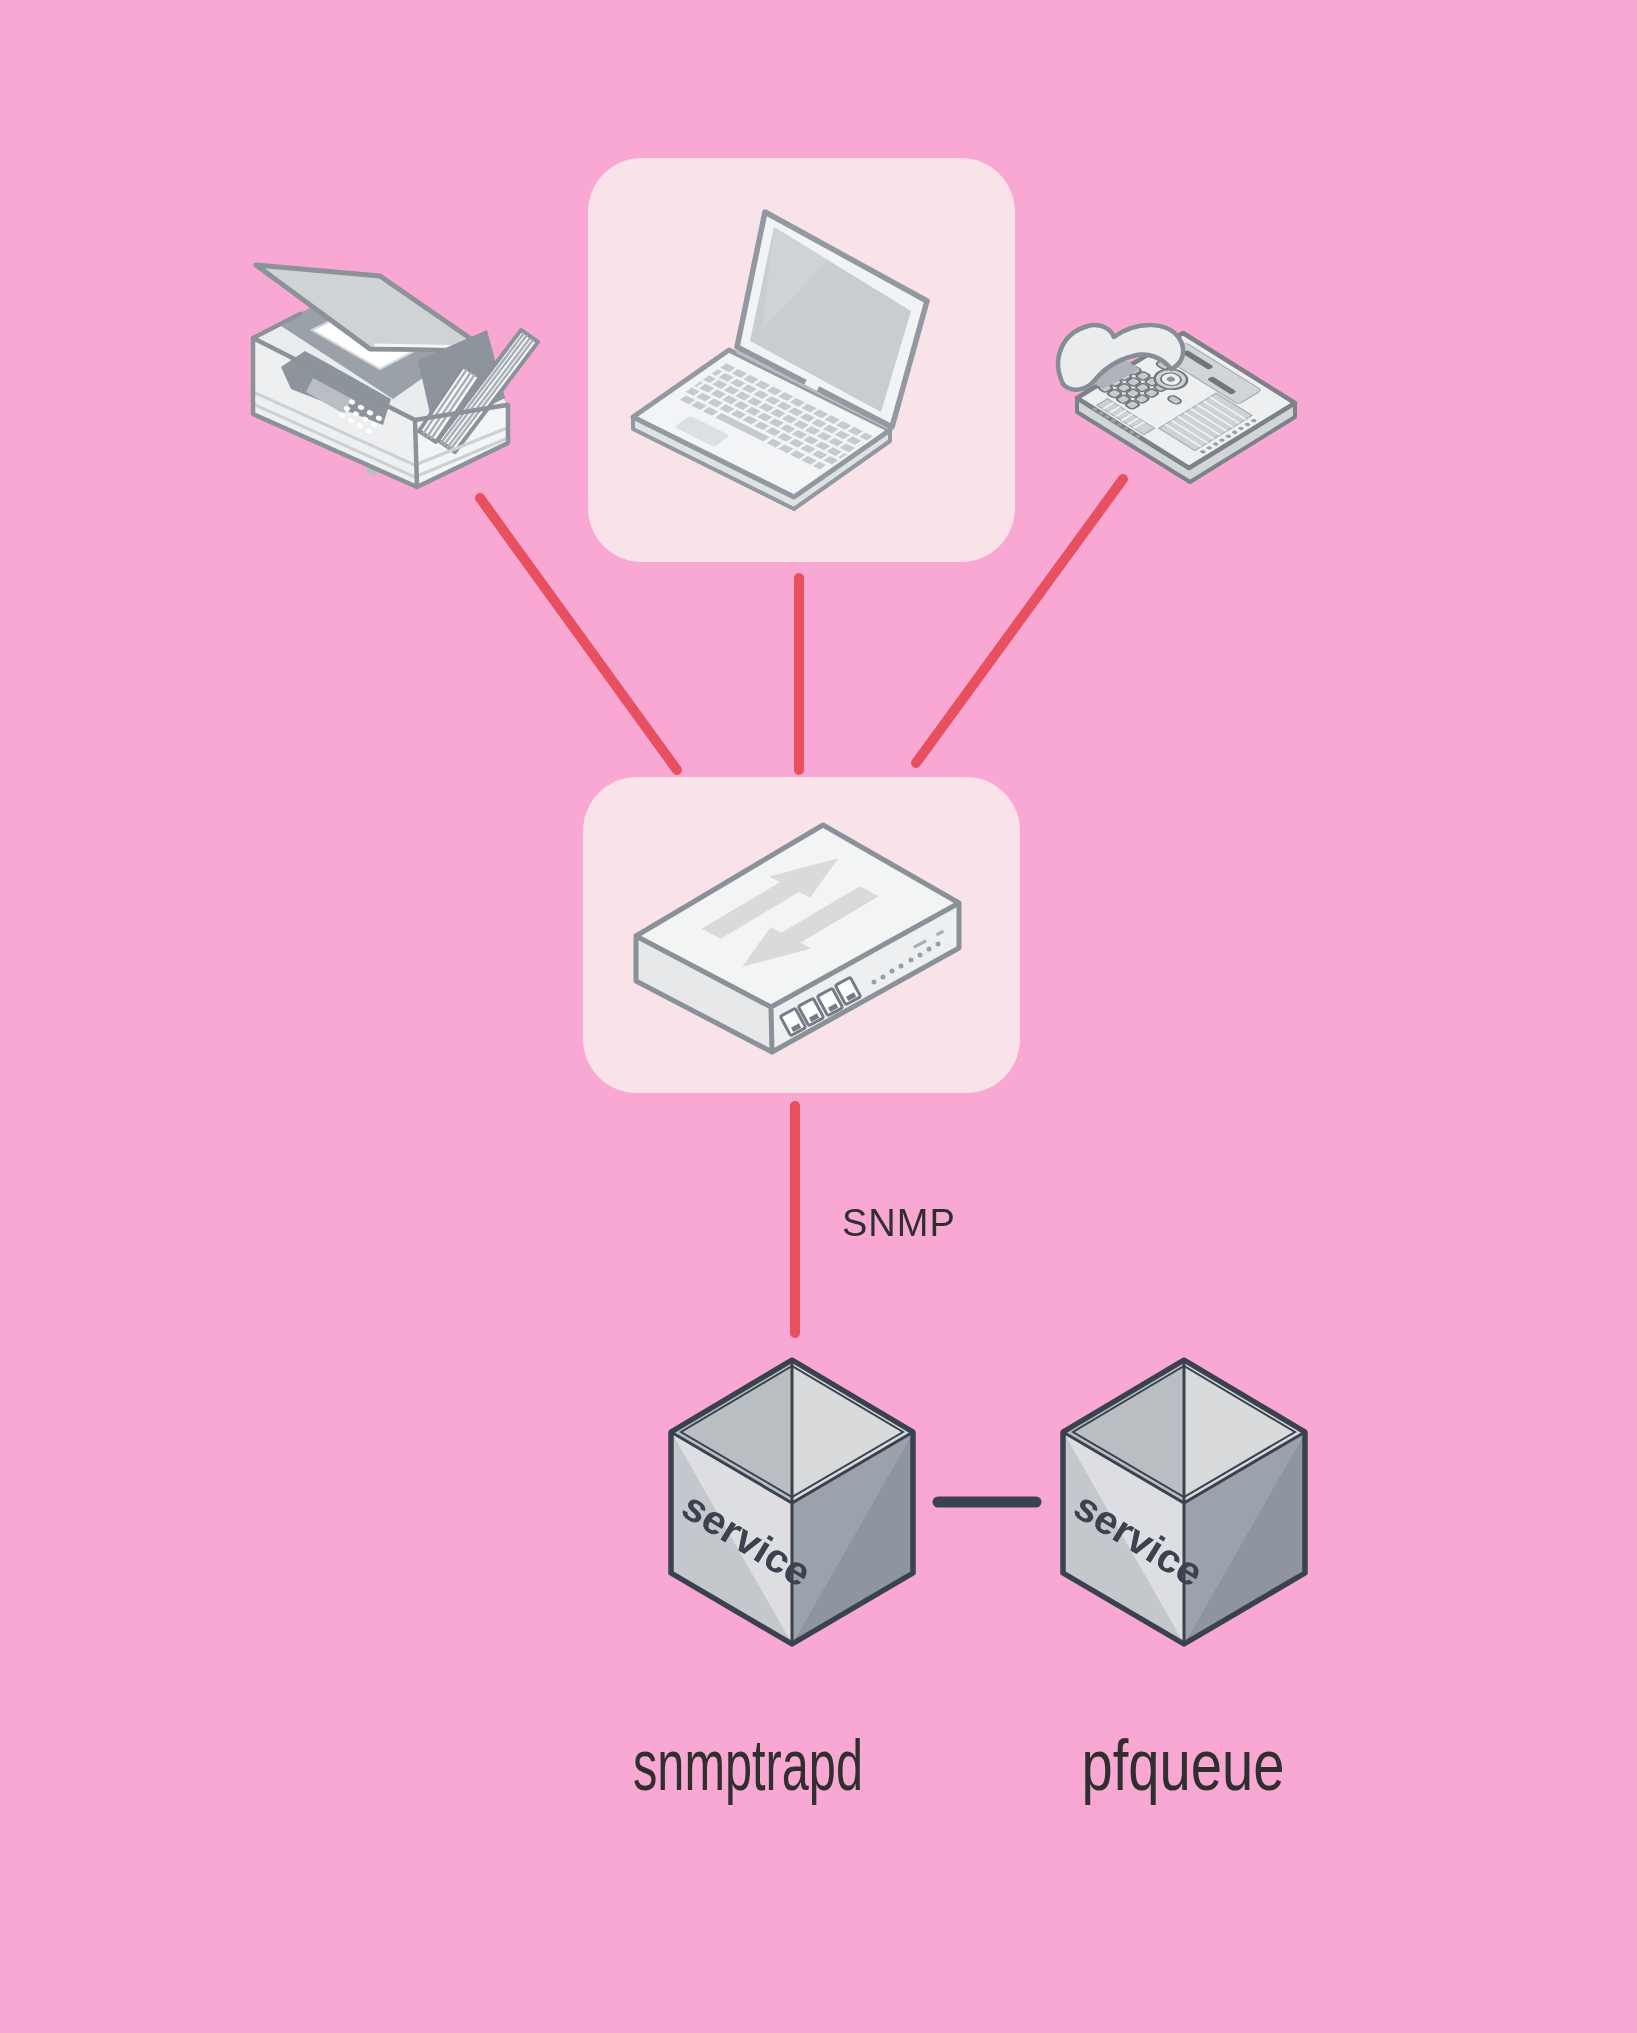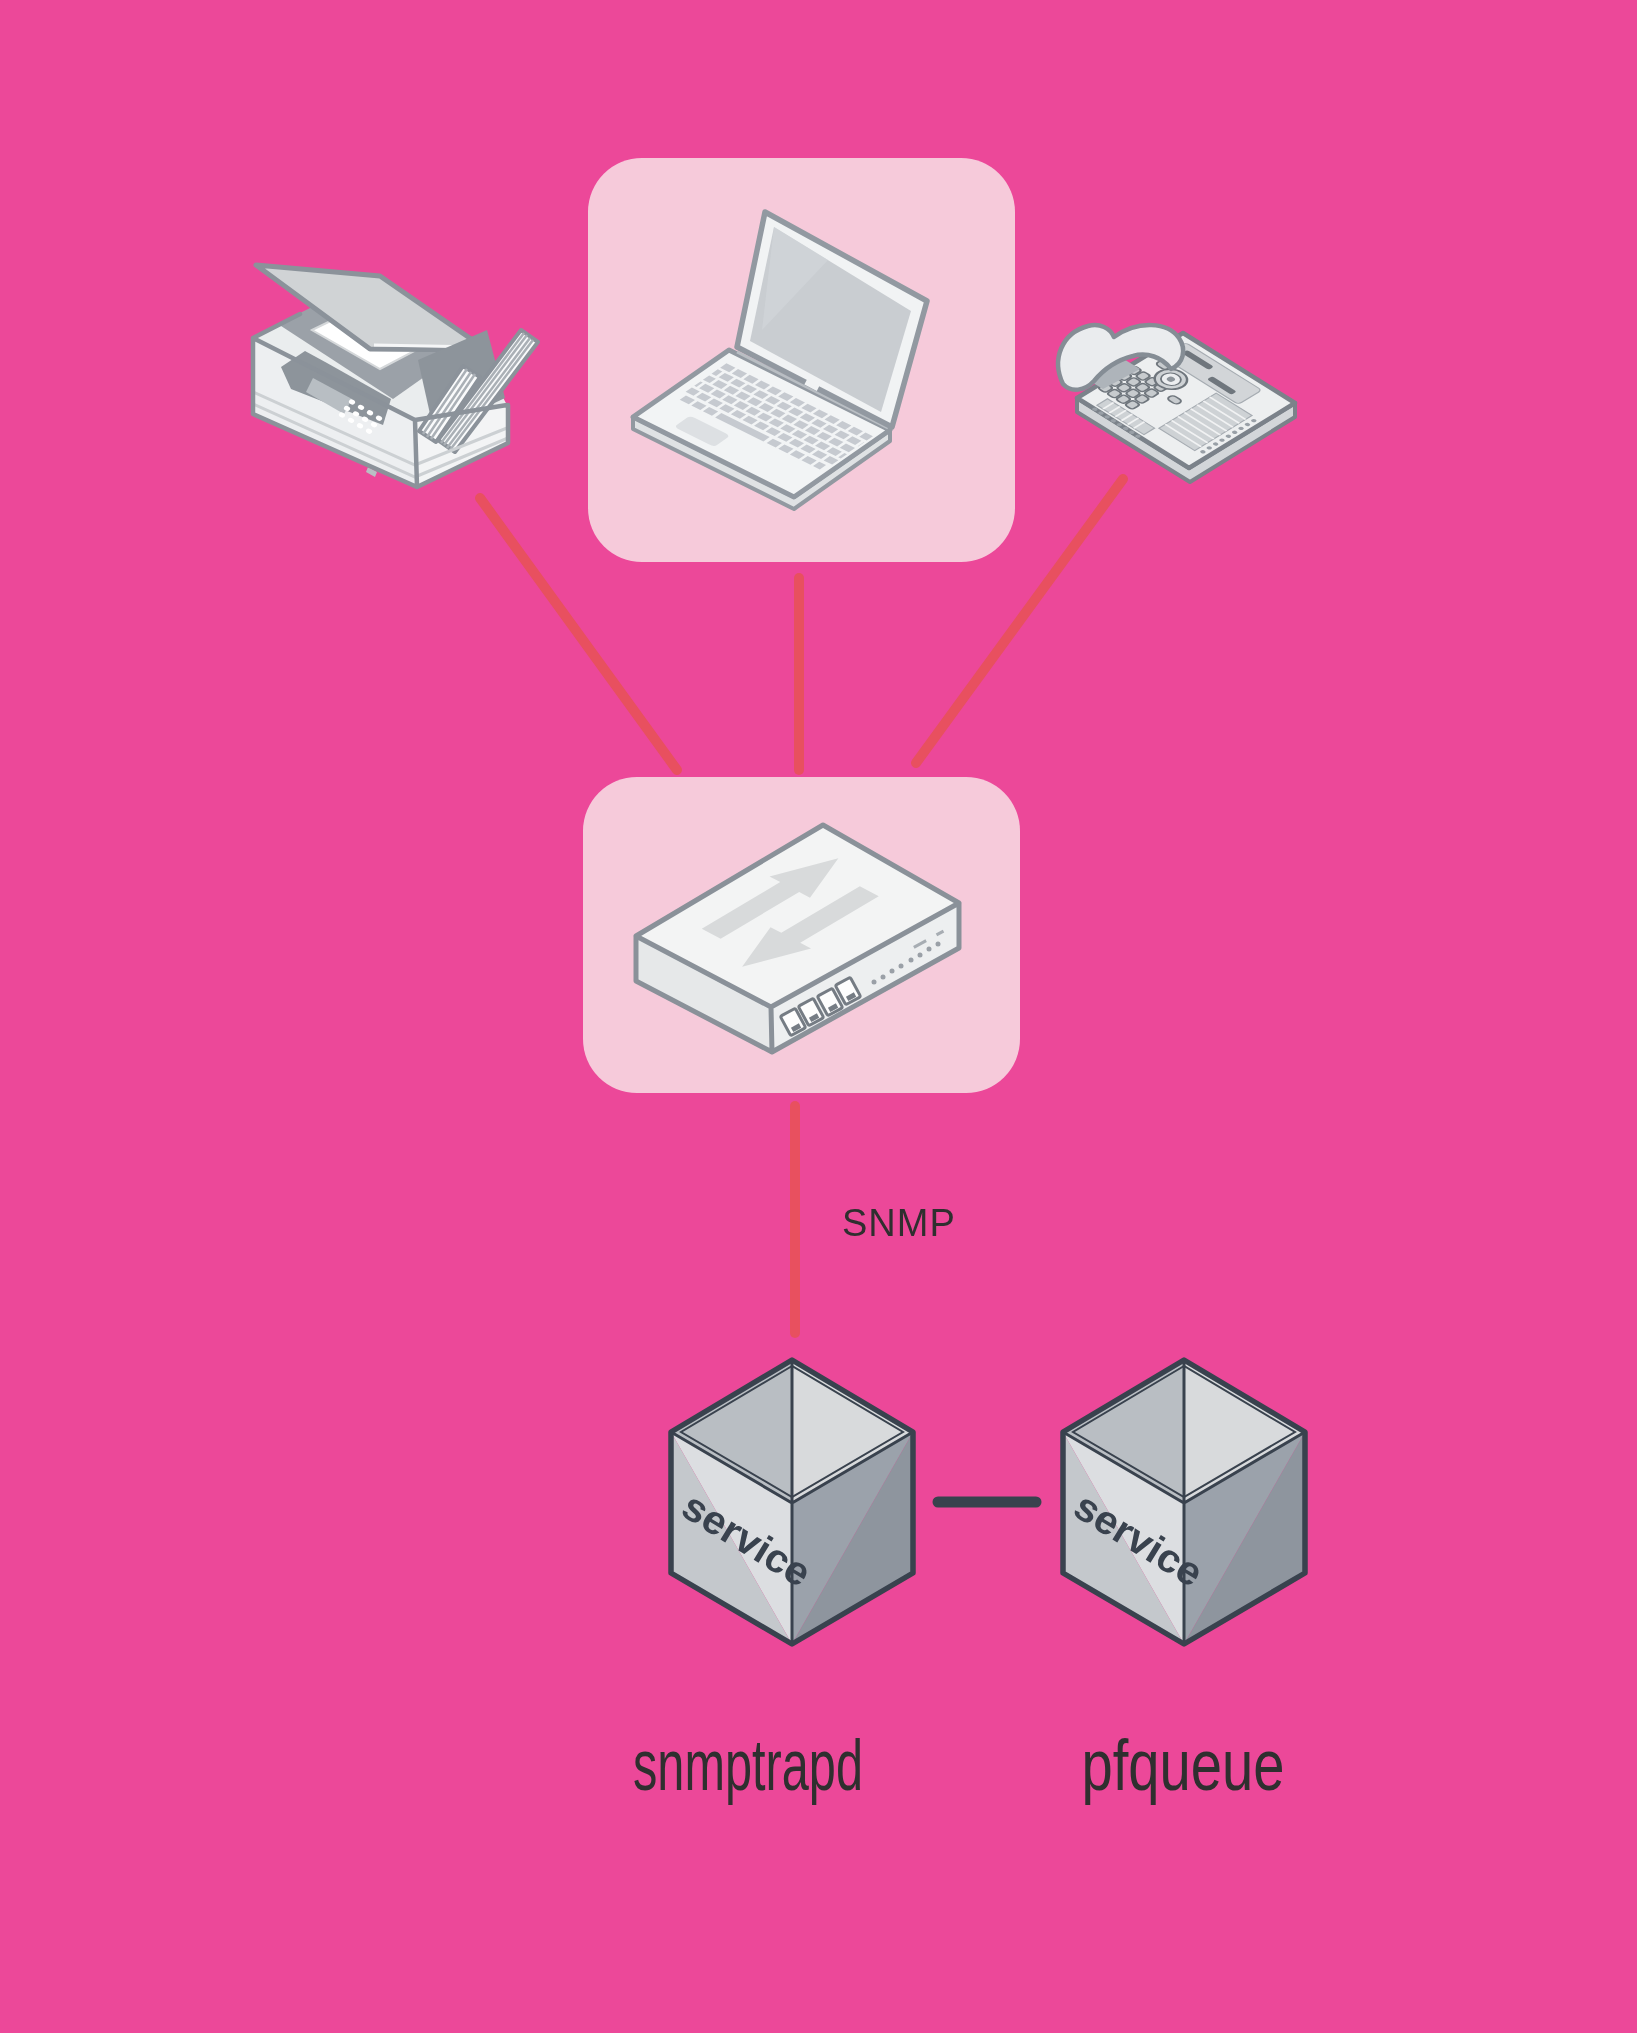--- a/index.html
+++ b/index.html
@@ -1,16 +1,16 @@
 <!DOCTYPE html>
 <html><head>
 <meta charset="utf-8">
 <style>
   html,body{margin:0;padding:0;background:#ffffff;}
-  #canvas{position:relative;width:1637px;height:2033px;background:#ec4899;overflow:hidden;
+  #canvas{position:relative;width:1637px;height:2033px;background:#f9a8d4;overflow:hidden;
           font-family:"Liberation Sans",sans-serif;}
   svg{position:absolute;left:0;top:0;}
   text{font-family:"Liberation Sans",sans-serif;}
   .node-label{font-weight:400;}
 </style>
 </head>
 <body>
 
 <div id="canvas">
 <svg width="1637" height="2033" viewBox="0 0 1637 2033" xmlns="http://www.w3.org/2000/svg">

